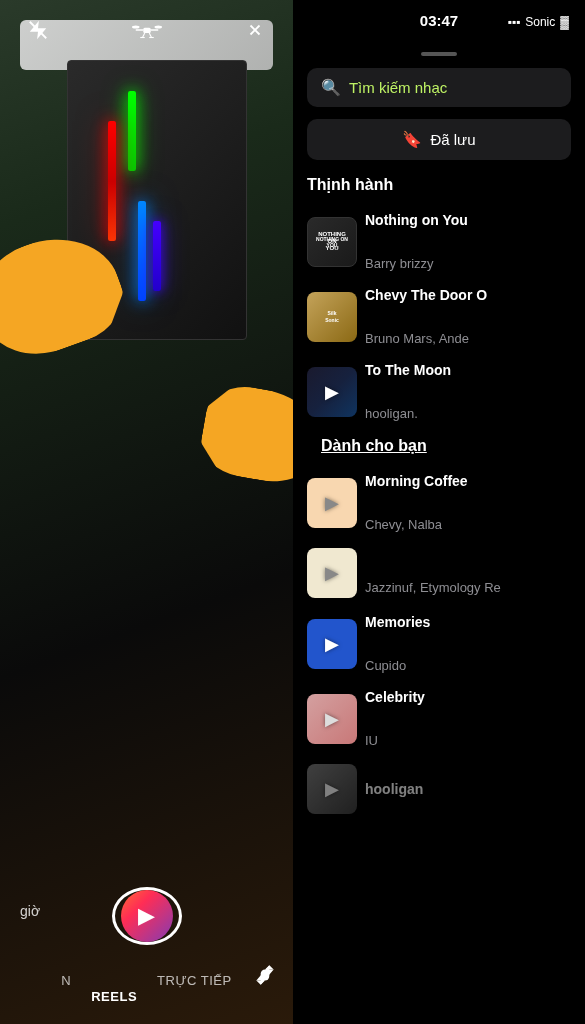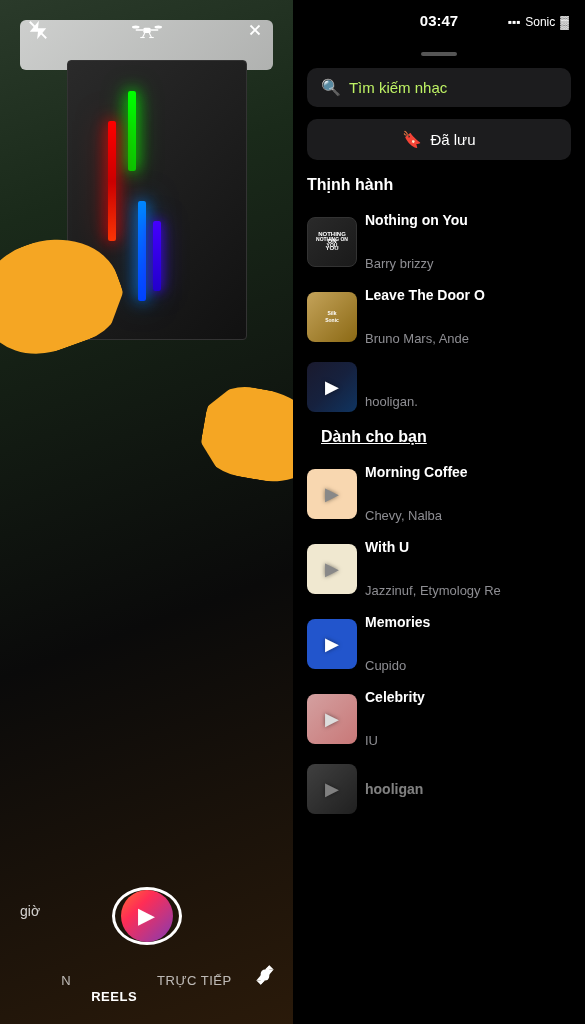--- a/index.html
+++ b/index.html
@@ -542,30 +542,31 @@
         <div class="music-title">Nothing on You</div>
         <div class="music-artist">Barry brizzy</div>
       </div>
     </div>
 
     <div class="music-item">
       <div class="music-thumb thumb-silk">
         <span style="color:white; font-size:5px; text-align:center; font-weight:bold; line-height:1.3; padding:2px;">Silk<br>Sonic</span>
       </div>
       <div class="music-info">
-        <div class="music-title">Leave The Door O</div>
+        <div class="music-title">Chevy The Door O</div>
         <div class="music-artist">Bruno Mars, Ande</div>
       </div>
     </div>
 
     <div class="music-item">
       <div class="music-thumb thumb-moon">
         <span class="play-icon-overlay">▶</span>
       </div>
       <div class="music-info">
+        <div class="music-title">To The Moon</div>
         <div class="music-artist">hooligan.</div>
       </div>
     </div>
 
     <div class="section-title-2">Dành cho bạn</div>
 
     <div class="music-item">
       <div class="music-thumb thumb-coffee">
         <span class="play-icon-overlay" style="color:#888;">▶</span>
       </div>
@@ -573,21 +574,20 @@
         <div class="music-title">Morning Coffee</div>
         <div class="music-artist">Chevy, Nalba</div>
       </div>
     </div>
 
     <div class="music-item">
       <div class="music-thumb thumb-withu">
         <span class="play-icon-overlay" style="color:#888;">▶</span>
       </div>
       <div class="music-info">
-        <div class="music-title">With U</div>
         <div class="music-artist">Jazzinuf, Etymology Re</div>
       </div>
     </div>
 
     <div class="music-item">
       <div class="music-thumb thumb-memories">
         <span class="play-icon-overlay">▶</span>
       </div>
       <div class="music-info">
         <div class="music-title">Memories</div>

